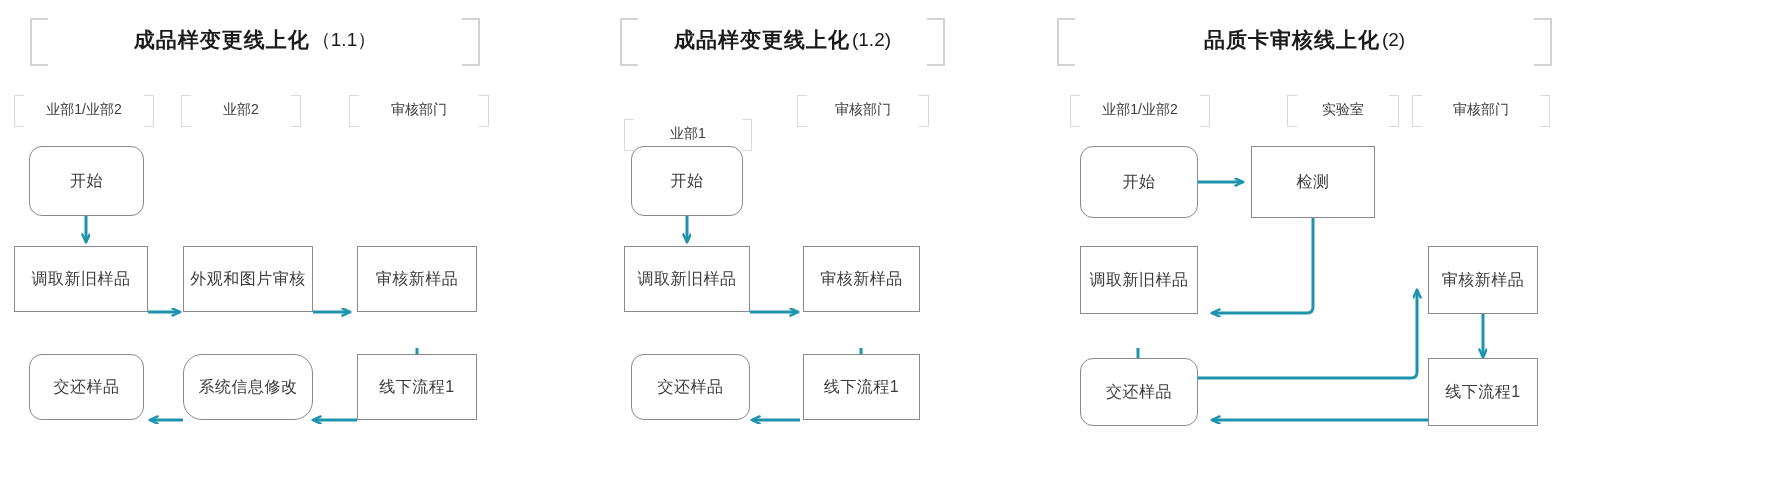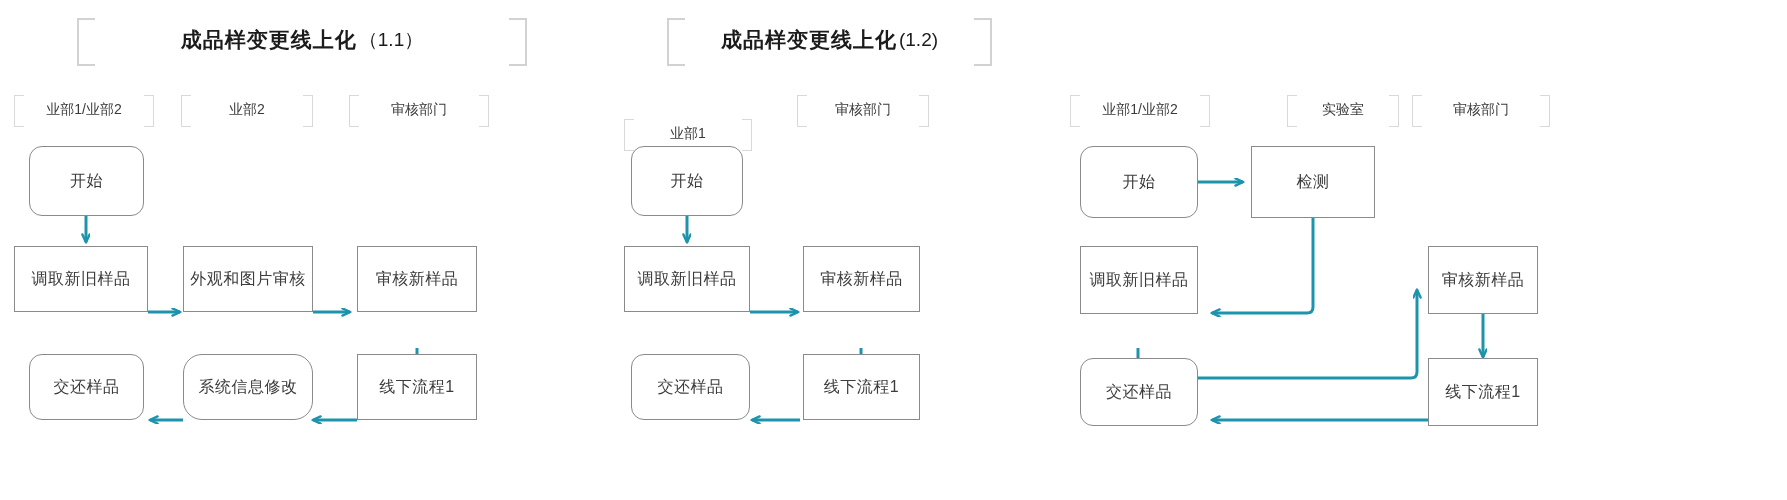--- a/index.html
+++ b/index.html
@@ -9,21 +9,20 @@
     width:1787px;height:500px;overflow:hidden;
   }
   #stage{position:relative;width:1787px;height:500px;background:#fff;}
 
   
   .panel-title{
     position:absolute;
     display:flex;align-items:center;justify-content:center;
     white-space:nowrap;
     color:#1b1b1b;
-    margin-left:47px;
   }
   .panel-title .tmain{
     font-size:21px;font-weight:bold;letter-spacing:1px;
   }
   .panel-title .tnum{
     font-size:19px;font-weight:normal;margin-left:2px;
   }
   
   .big-brk{
     position:absolute;top:0;width:16px;height:44px;
@@ -103,21 +102,21 @@
     <span class="tmain">成品样变更线上化</span>
     <span class="tnum">（1.1）</span>
     <span class="big-brk r" style="right:0;"></span>
   </div>
 
   <div class="lane" style="left:14px;top:95px;width:140px;">
     <span class="lbrk"></span>
     <span>业部1/业部2</span>
     <span class="rbrk"></span>
   </div>
-  <div class="lane" style="left:181px;top:95px;width:132px;">
+  <div class="lane" style="left:181px;top:95px;width:120px;">
     <span class="lbrk"></span>
     <span>业部2</span>
     <span class="rbrk"></span>
   </div>
   <div class="lane" style="left:349px;top:95px;width:140px;">
     <span class="lbrk"></span>
     <span>审核部门</span>
     <span class="rbrk"></span>
   </div>
 
@@ -170,20 +169,26 @@
   <div class="node" style="left:803px;top:246px;width:117px;height:66px;">
     <span>审核新样品</span>
     </div>
   <div class="node" style="left:803px;top:354px;width:117px;height:66px;">
     <span>线下流程1</span>
     </div>
   <div class="node round" style="left:631px;top:354px;width:119px;height:66px;">
     <span>交还样品</span>
     </div>
 
+  <div class="panel-title" style="left:1057px;top:18px;width:495px;height:44px;">
+    <span class="big-brk l" style="left:0;"></span>
+    <span class="tmain">品质卡审核线上化</span>
+    <span class="tnum">(2)</span>
+    <span class="big-brk r" style="right:0;"></span>
+  </div>
 
   <div class="lane" style="left:1070px;top:95px;width:140px;">
     <span class="lbrk"></span>
     <span>业部1/业部2</span>
     <span class="rbrk"></span>
   </div>
   <div class="lane" style="left:1287px;top:95px;width:112px;">
     <span class="lbrk"></span>
     <span>实验室</span>
     <span class="rbrk"></span>

